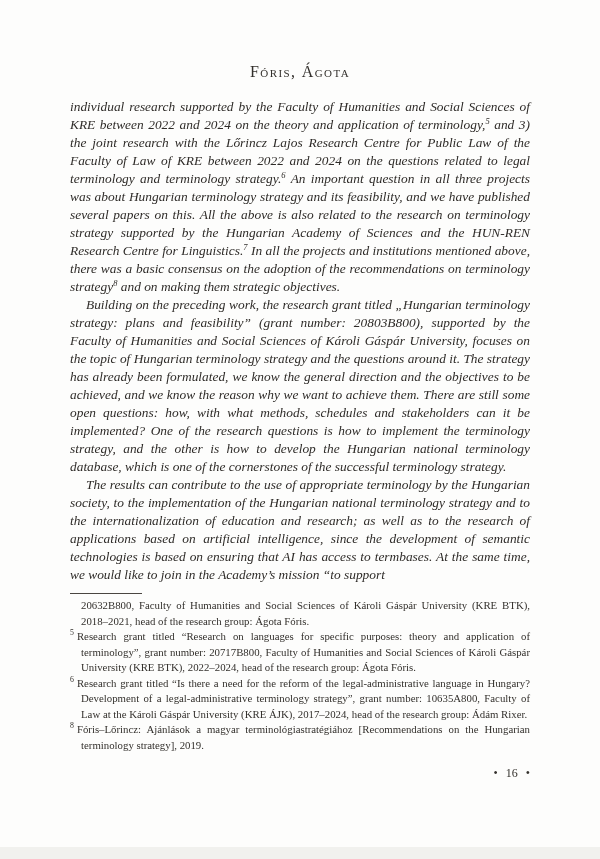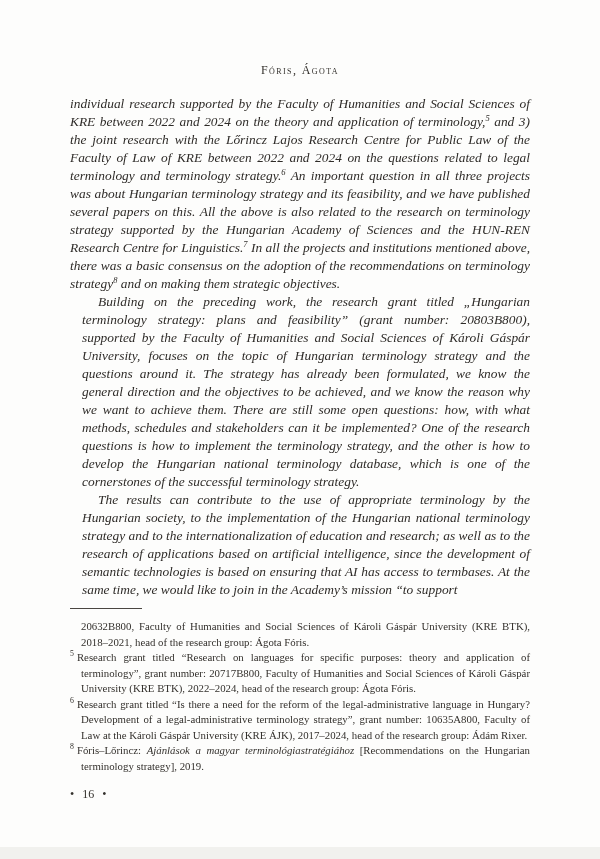--- a/index.html
+++ b/index.html
@@ -16,76 +16,74 @@
     font-family: "Liberation Serif", "DejaVu Serif", serif;
     color: #2e2b28;
   }
   .content {
     padding: 0 70px;
   }
   .running-header {
     padding-top: 63px;
     text-align: center;
     font-variant: small-caps;
-    font-size: 12px;
+    font-size: 16px;
     letter-spacing: 1.4px;
     color: #33302c;
   }
   .body-text {
     margin-top: 17px;
     font-size: 13.4px;
     line-height: 18px;
     text-align: justify;
   }
   .body-text p {
     margin: 0;
     padding: 0;
     font-style: italic;
   }
   .body-text p.indent {
     text-indent: 16px;
-    margin-left: 12px;
   }
   sup.fnref {
     font-size: 8.5px;
     line-height: 0;
     vertical-align: super;
   }
   .footnote-sep {
     margin-top: 9px;
     width: 72px;
     border-top: 1px solid #4a4641;
     height: 0;
   }
   .footnotes {
-    margin-top: 10px;
+    margin-top: 4px;
     font-size: 10.8px;
     line-height: 15.5px;
     text-align: justify;
     color: #33302c;
   }
   .footnote {
     margin: 0;
     padding-left: 11px;
   }
   .footnote.numbered {
     text-indent: -11px;
   }
   .fn-num {
     font-size: 7.8px;
     line-height: 0;
     vertical-align: super;
     margin-right: 3px;
   }
   .italic {
-    font-style: italic;
   }
   .page-number {
     margin-top: 13px;
-    text-align: left;
+    text-align: right;
     font-size: 12px;
     word-spacing: 5px;
     color: #33302c;
   }
   .bottom-strip {
     position: absolute;
     left: 0;
     bottom: 0;
     width: 100%;
     height: 12px;

